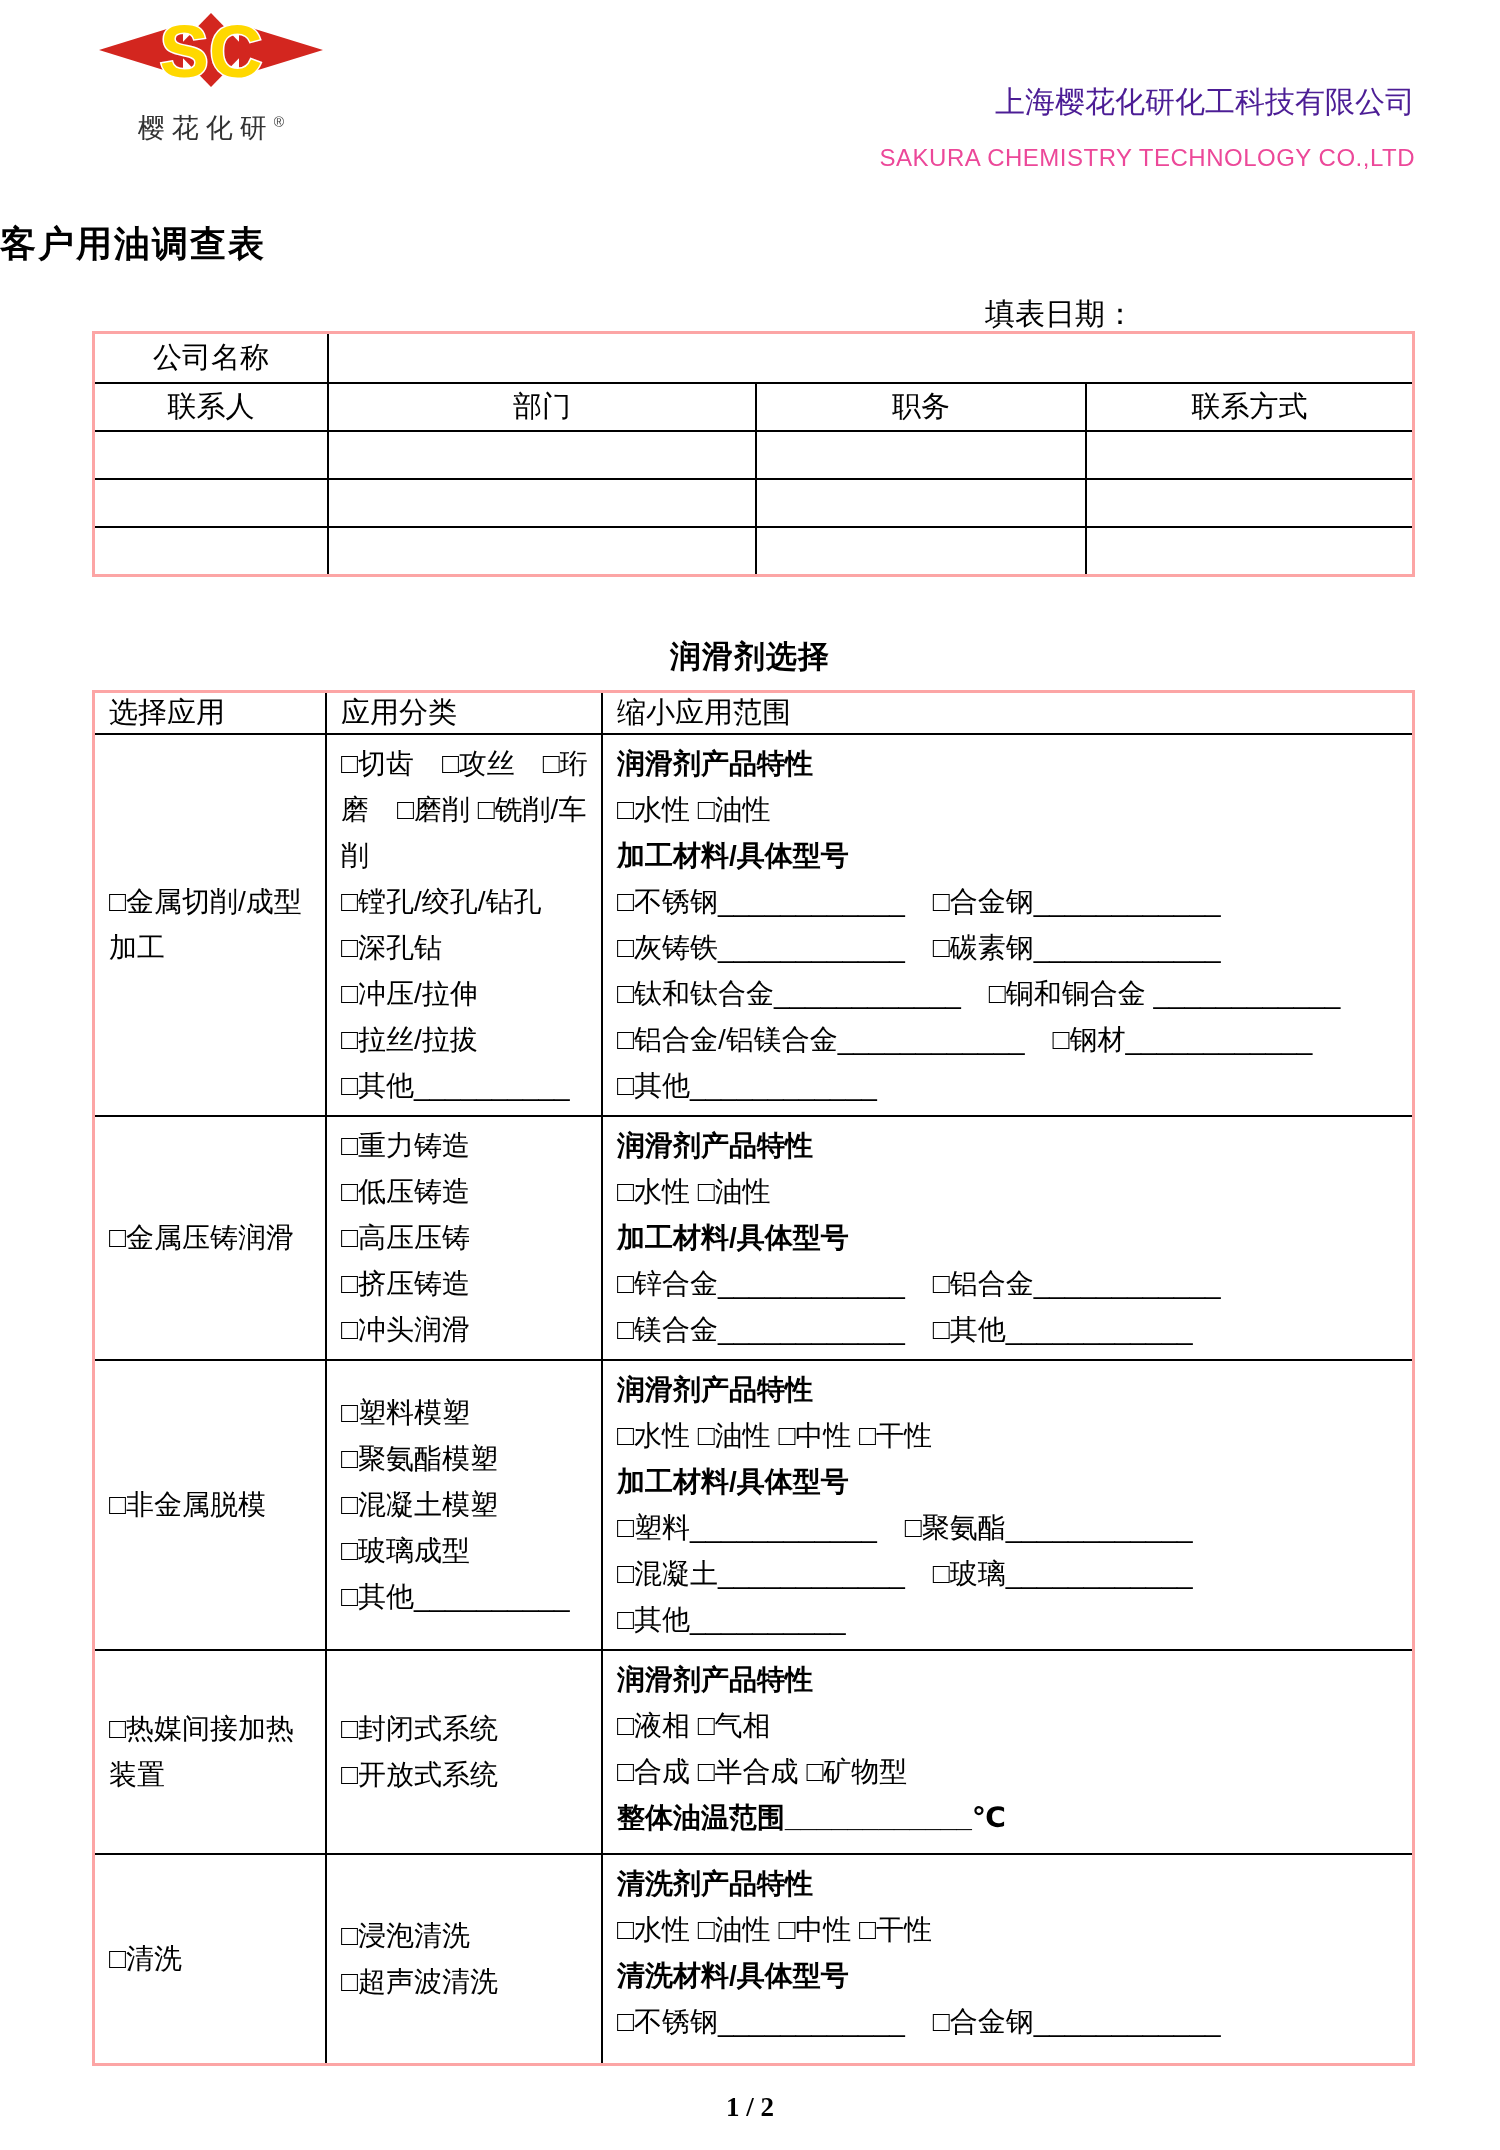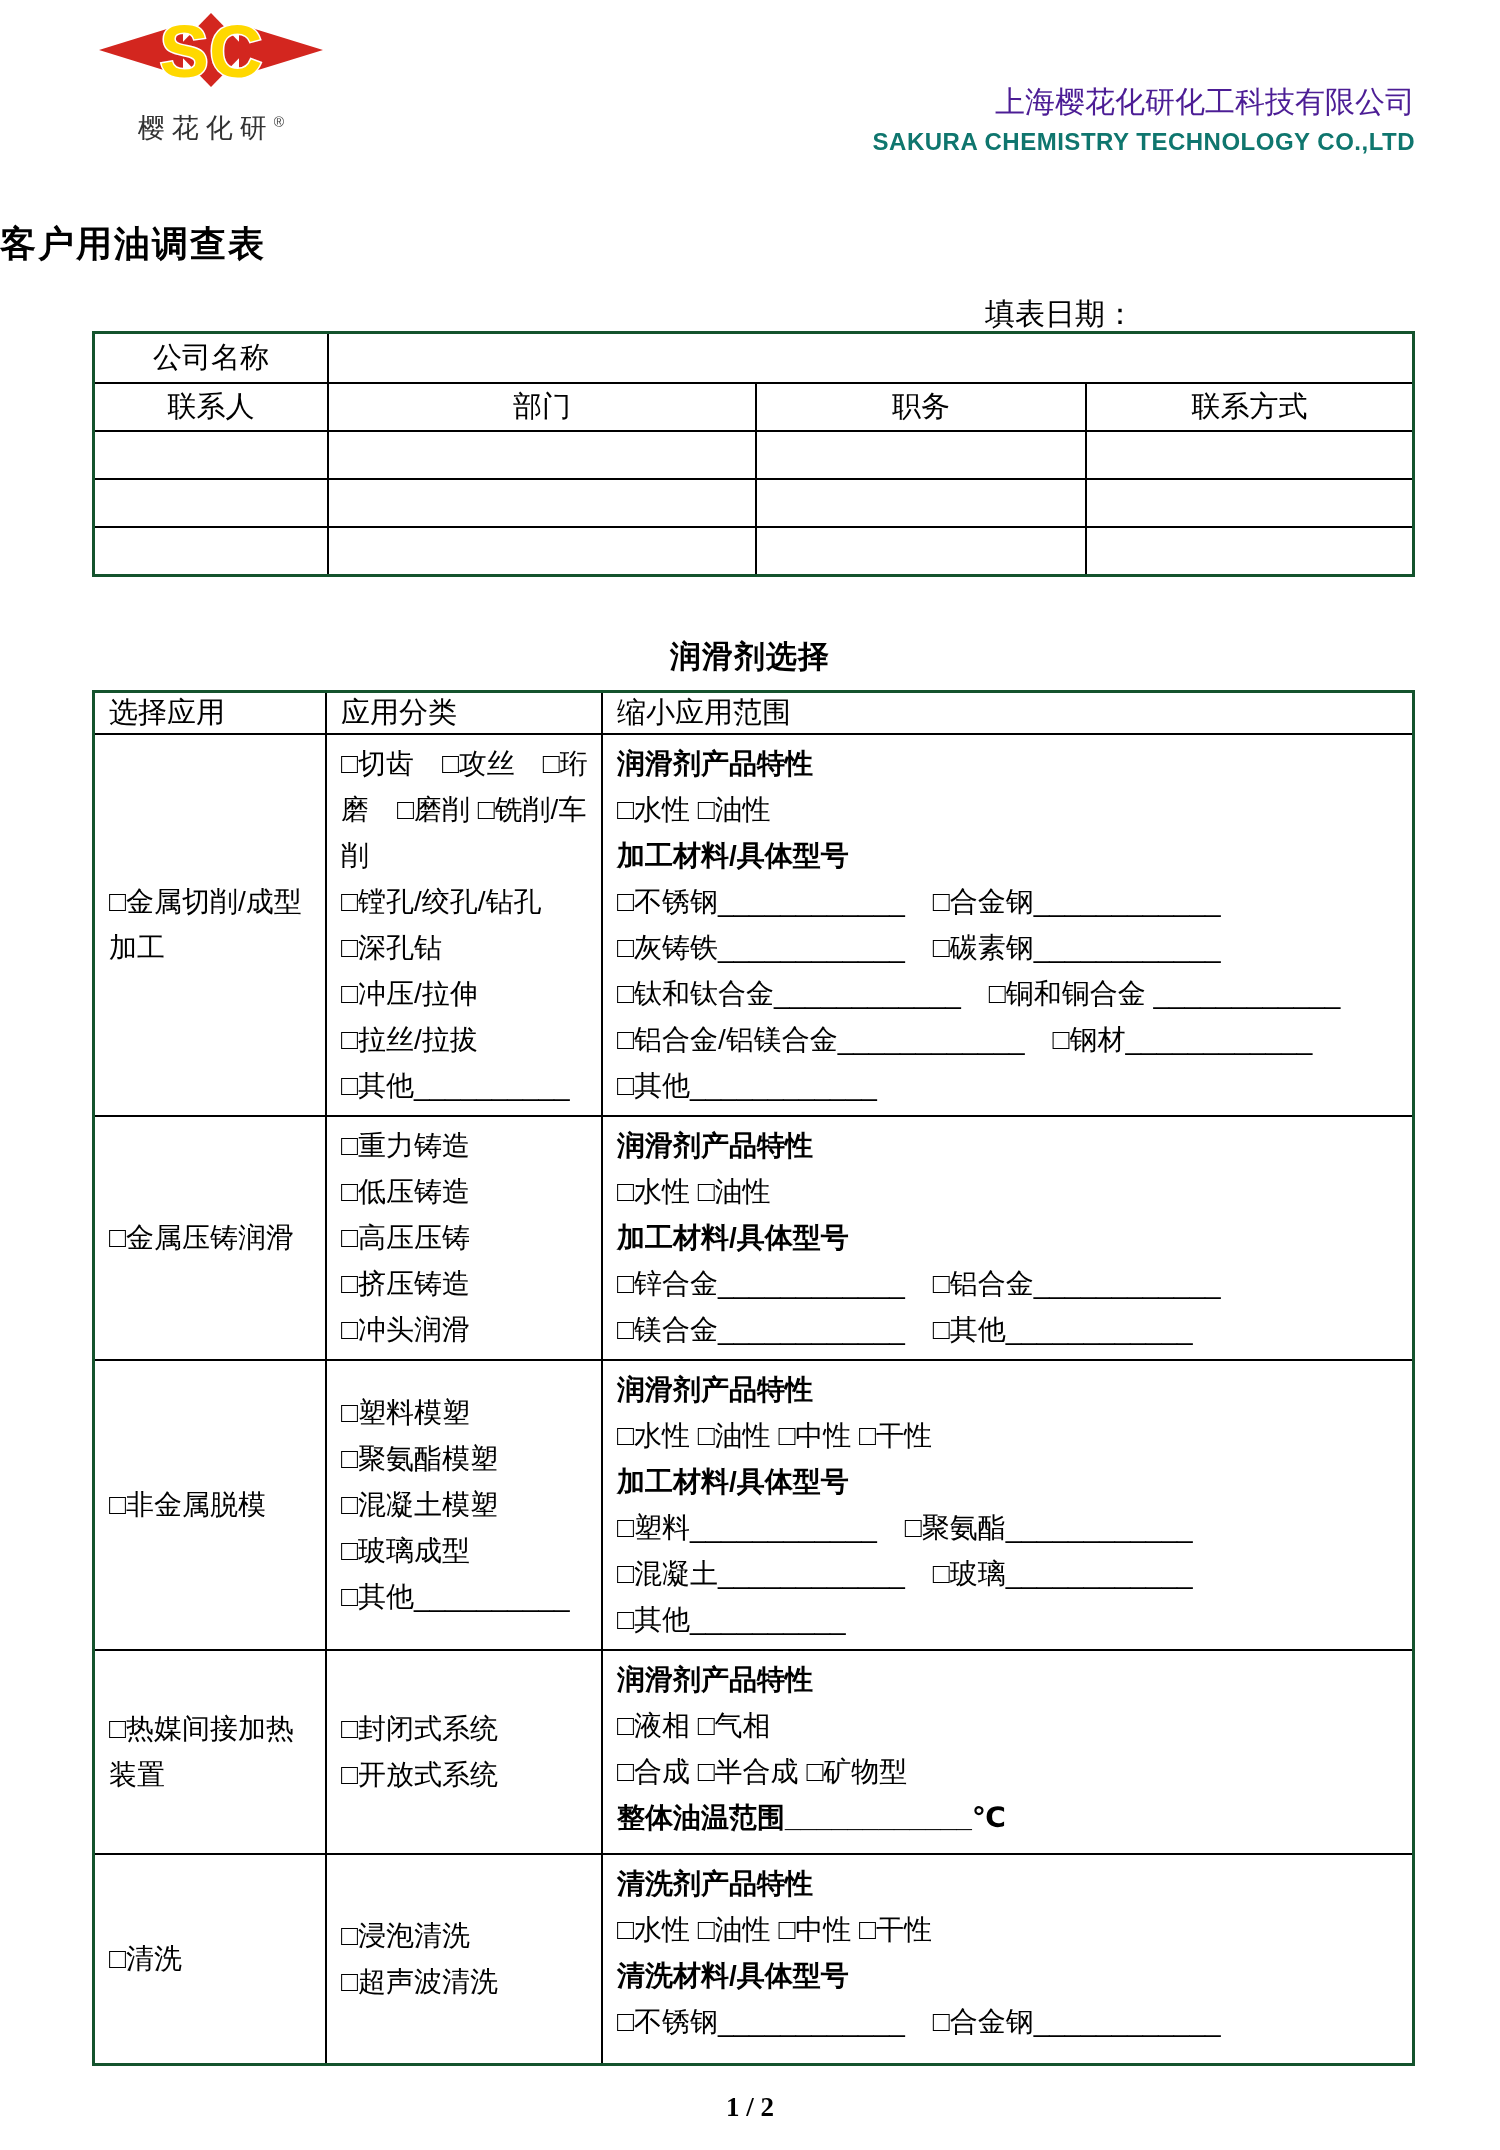--- a/index.html
+++ b/index.html
@@ -7,27 +7,27 @@
     position:relative;width:1500px;height:2150px;background:#fff;
     font-family:"Liberation Sans","DejaVu Sans",sans-serif;color:#000;
     overflow:hidden;
   }
   
   .logo{position:absolute;left:95px;top:10px;width:232px;text-align:center;}
   .logo-brand{margin-top:16px;font-size:27px;color:#333;letter-spacing:7px;white-space:nowrap;}
   .logo-brand sup{font-size:14px;letter-spacing:0;color:#444;}
   .company{position:absolute;right:85px;top:82px;text-align:right;}
   .company-cn{font-size:30px;color:#4c1d95;}
-  .company-en{font-size:24px;color:#0f766e;margin-top:5px;letter-spacing:0.5px;font-weight:bold;}
+  .company-en{font-size:24px;color:#ec4899;margin-top:21px;letter-spacing:0.5px;}
   
   .form-title{position:absolute;left:0;right:0;top:220px;
     font-size:36px;font-weight:bold;letter-spacing:2px;}
   .fill-date{position:absolute;left:985px;top:294px;font-size:30px;}
   
-  .tbl{position:absolute;left:92px;width:1323px;border:3px solid #14532d;box-sizing:border-box;background:#fff;}
+  .tbl{position:absolute;left:92px;width:1323px;border:3px solid #fca5a5;box-sizing:border-box;background:#fff;}
   .trow{display:flex;border-top:2px solid #000;box-sizing:border-box;}
   .trow:first-child{border-top:none;}
   .tcell{box-sizing:border-box;border-left:2px solid #000;}
   .tcell:first-child{border-left:none;}
   
   .contact{top:331px;}
   .contact .trow{height:48px;align-items:center;}
   .contact .tcell{display:flex;align-items:center;justify-content:center;
     font-size:29px;height:100%;}
   .cw1{width:232px;}.cw2{width:428px;}.cw3{width:330px;}.cw4{flex:1;}

